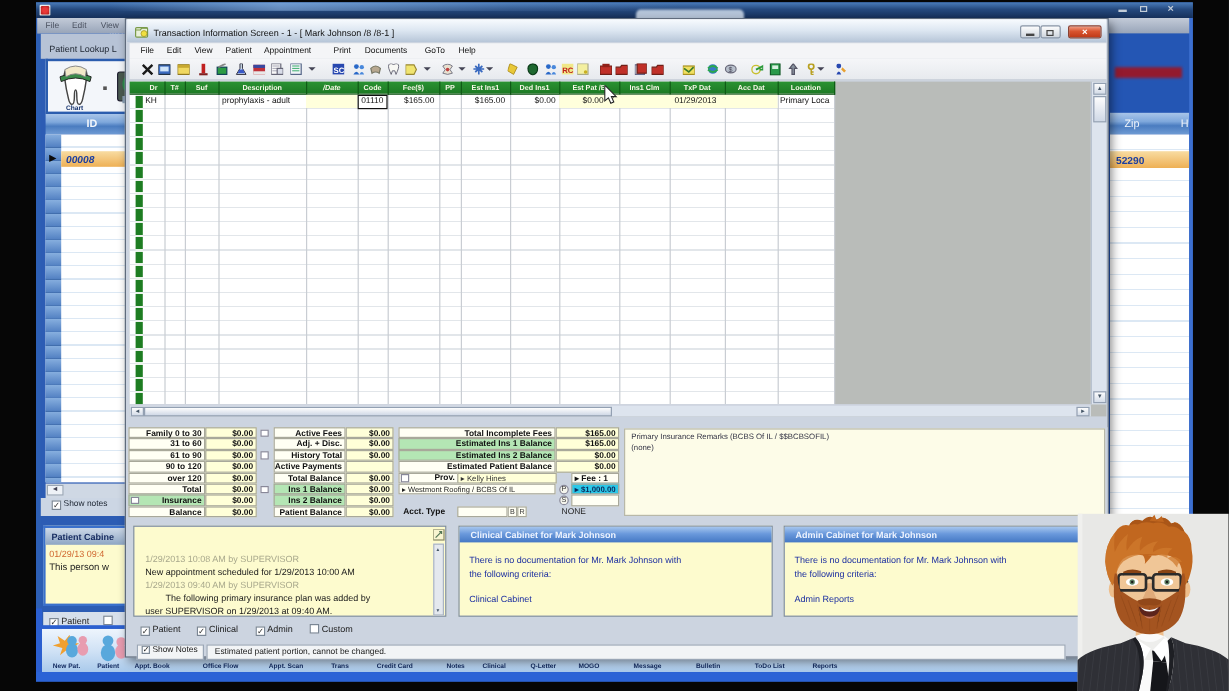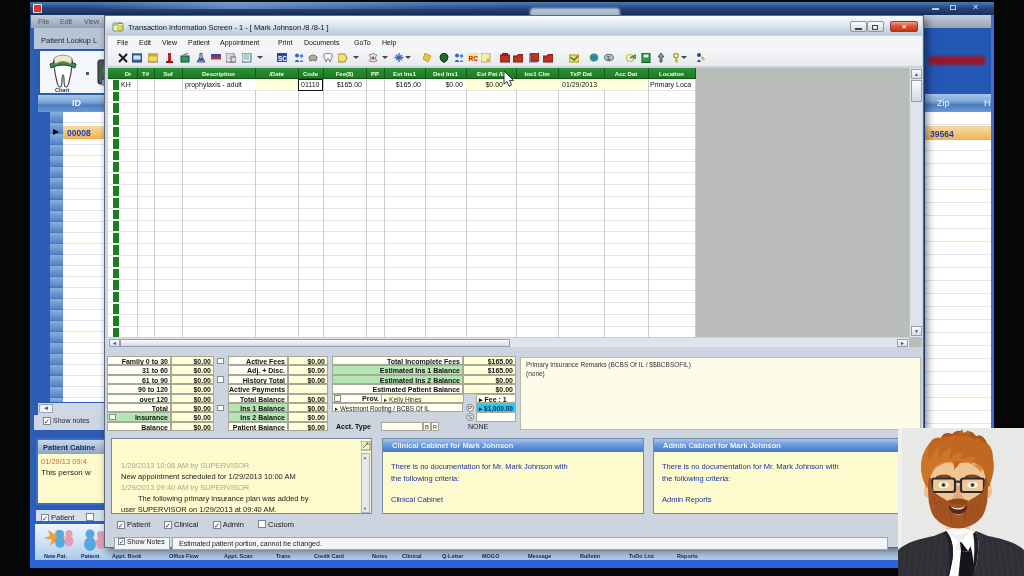--- a/index.html
+++ b/index.html
@@ -42,22 +42,22 @@
     <svg class="abs" style="left:60px;top:24px;" width="38" height="40" viewBox="0 0 38 40">
       <rect x="4" y="8" width="26" height="24" rx="2" fill="#4a5a50" stroke="#223" stroke-width="1"></rect>
       <circle cx="17" cy="18" r="9" fill="#2c8c4c"></circle>
       <path d="M10 16 Q17 8 26 15 Q22 24 12 22 Z" fill="#58b070"></path>
       <rect x="8" y="28" width="18" height="6" fill="#8aa0b4"></rect>
     </svg>
     <div class="abs" style="left:4px;top:67px;width:96px;height:17px;background:linear-gradient(180deg,#a9c5e9 0%,#7fa8dc 40%,#4a7cc0 60%,#6f9bd4 100%);">
       <span class="abs" style="left:34px;top:3px;color:#f2f6fc;font-size:9px;font-weight:bold;">ID</span>
       <span class="abs" style="left:66px;top:3px;color:#f2f6fc;font-size:9px;font-weight:bold;">A</span>
     </div>
-    <div class="abs" style="left:16px;top:84px;width:96px;height:290px;background:
-      repeating-linear-gradient(180deg,#ffffff 0px,#ffffff 10px,#dce8f4 10px,#dce8f4 11px);">
+    <div class="abs" style="left:4px;top:84px;width:96px;height:290px;background:
+      repeating-linear-gradient(180deg,#ffffff 0px,#ffffff 10px,#dce8f4 10px,#dce8f4 11px); font-style: italic;">
       <div class="abs" style="left:0;top:0;width:13px;height:290px;background:
         repeating-linear-gradient(180deg,#86aede 0px,#5583c4 10px,#3f6cab 11px);"></div>
       <div class="abs" style="left:13px;top:14px;width:83px;height:13px;background:linear-gradient(180deg,#f8dca2,#eeb055);"></div>
       <span class="abs" style="left:17px;top:16px;color:#1c3fa0;font-size:8.5px;font-weight:bold;">00008</span>
       <div class="abs" style="left:3px;top:17px;width:0;height:0;border-left:6px solid #0a0a0a;border-top:3.5px solid transparent;border-bottom:3.5px solid transparent;"></div>
     </div>
     <div class="abs" style="left:4px;top:375px;width:96px;height:12px;background:#cfd8e4;">
       <div class="abs" style="left:1px;top:1px;width:14px;height:9px;background:#eef2f7;border:1px solid #9aa6b4;font-size:6px;color:#445;text-align:center;">◄</div>
     </div>
     <div class="abs nw" style="left:0px;top:387px;width:100px;height:15px;background:#ccd6e4;font-size:7px;color:#1c2430;"><span class="cbx" style="margin:2px 2px 0 9px;">✓</span>Show notes</div>
@@ -74,21 +74,21 @@
 
   <div class="abs" style="left:893px;top:26px;width:70px;height:520px;background:#2456b4;">
     <div class="abs" style="left:6px;top:28px;width:56px;height:9px;background:#a01420;filter:blur(1.3px);opacity:.9;"></div>
     <div class="abs" style="left:2px;top:66px;width:66px;height:18px;background:linear-gradient(180deg,#a9c5e9 0%,#7fa8dc 40%,#4a7cc0 60%,#6f9bd4 100%);">
       <span class="abs" style="left:12px;top:4px;color:#f2f6fc;font-size:9px;">Zip</span>
       <span class="abs" style="left:59px;top:4px;color:#f2f6fc;font-size:9px;">H</span>
     </div>
     <div class="abs" style="left:2px;top:84px;width:66px;height:320px;background:
       repeating-linear-gradient(180deg,#ffffff 0px,#ffffff 12px,#dce8f4 12px,#dce8f4 13px);">
       <div class="abs" style="left:0;top:14px;width:66px;height:14px;background:linear-gradient(180deg,#f8dca2,#eeb055);"></div>
-      <span class="abs" style="left:5px;top:17px;color:#1c3fa0;font-size:8.5px;font-weight:bold;">39564</span>
+      <span class="abs" style="left:5px;top:17px;color:#1c3fa0;font-size:8.5px;font-weight:bold;">52290</span>
     </div>
     <div class="abs" style="left:2px;top:404px;width:66px;height:100px;background:#dfe8f2;"></div>
   </div>
 
   <div class="abs" style="left:4px;top:519px;width:956px;height:41px;border-top:3px solid #2b5fd0;background:linear-gradient(180deg,#eef5fd 0%,#cfe1f5 50%,#a5c7ea 100%);">
     <svg class="abs" style="left:8px;top:4px;" width="36" height="28" viewBox="0 0 36 28">
       <path d="M2 10 L8 8 L6 2 L12 6 L16 1 L17 8 L24 8 L18 12 L20 18 L13 14 L8 18 L10 12 Z" fill="#f0a030"></path>
       <ellipse cx="18" cy="14" rx="5" ry="6" fill="#58a8dc"></ellipse>
         <circle cx="18" cy="6" r="4" fill="#58a8dc"></circle>
       <ellipse cx="27" cy="13" rx="4.5" ry="5.5" fill="#e89cb0"></ellipse>

